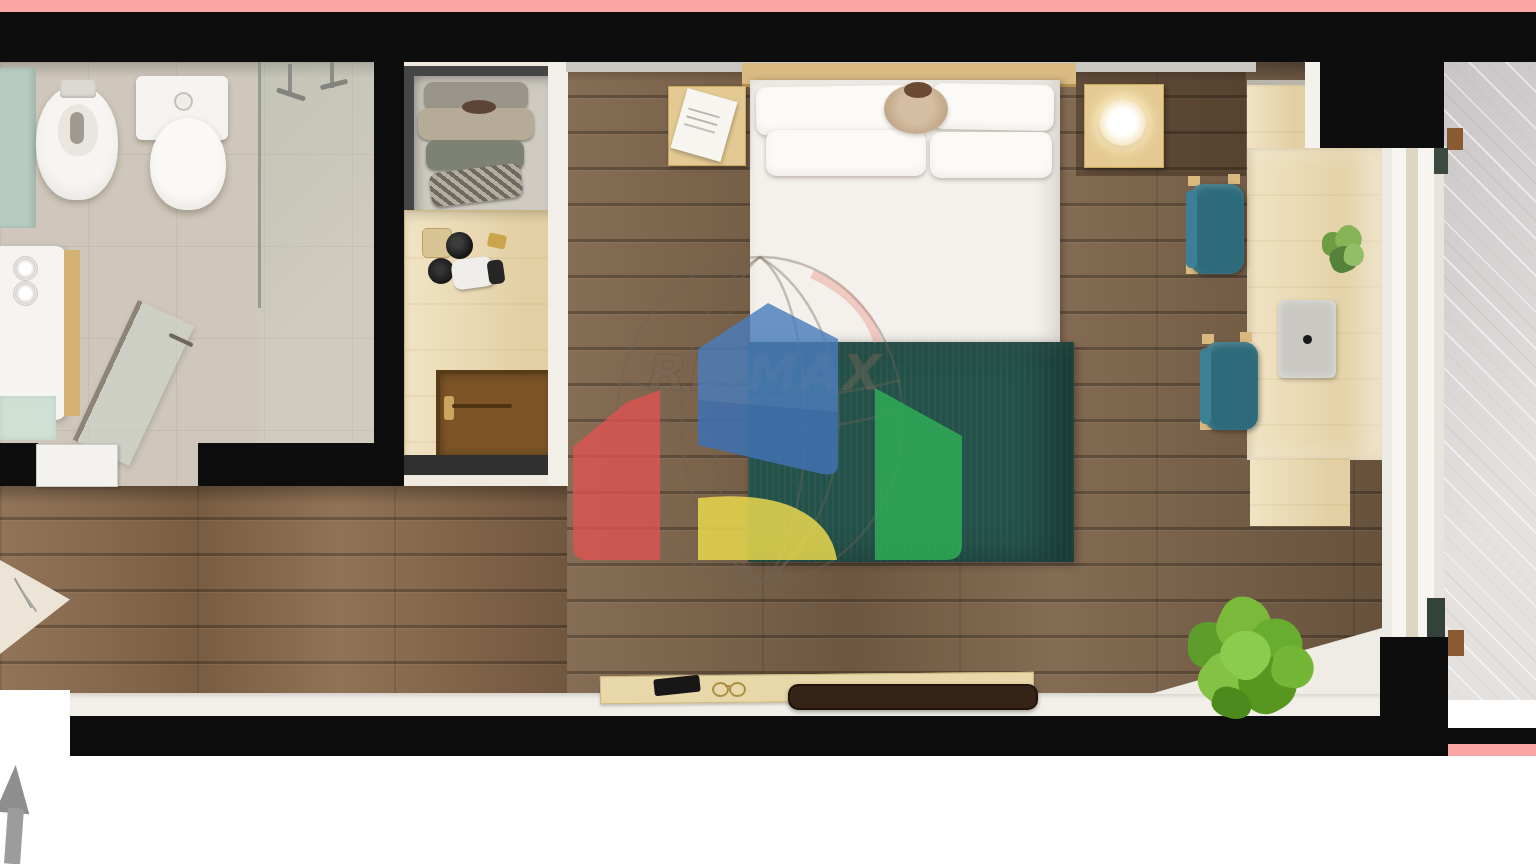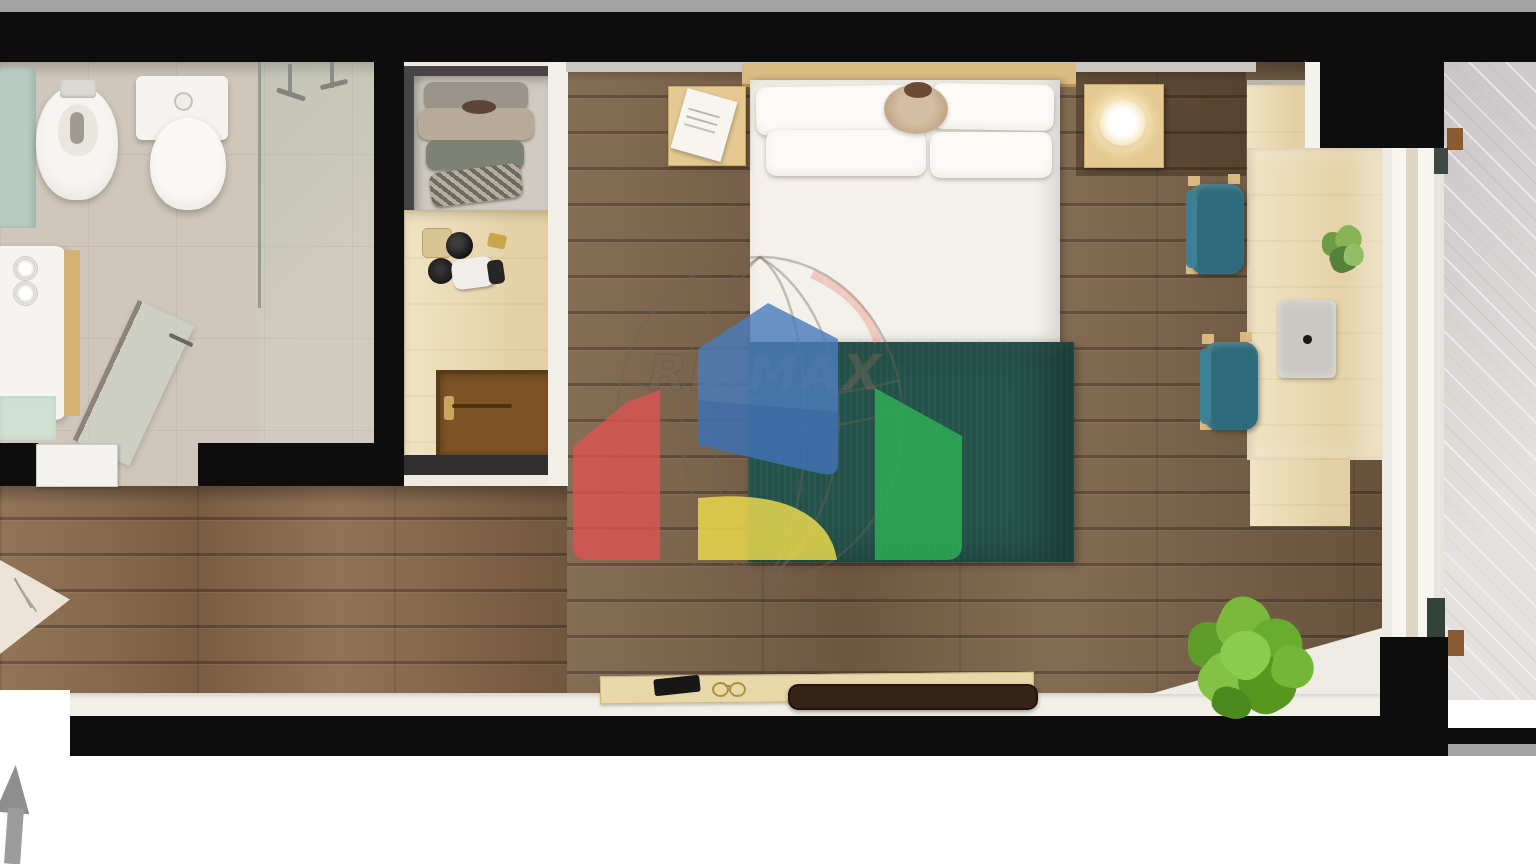--- a/index.html
+++ b/index.html
@@ -1,16 +1,16 @@
 <!DOCTYPE html>
 <html style="--wall_black: #0d0d0d; --floor_wood: #7d6349; --floor_wood_light: #8a6a4c; --bathroom_tile: #cfc7bb; --mint_accent: #b7cdc1; --balcony_tile: #dbd7d4; --light_wood: #ecdbb1; --bench_wood: #e8d7a9; --headboard_wood: #d9ba82; --blanket_teal: #24524a; --chair_teal: #2e6b7a; --plant_green: #6cae35; --mat_brown: #7c5426; --arrow_gray: #8e8e8e; --remax_red: #e25252; --remax_blue: #4a7cbc; --remax_yellow: #e9d74d; --remax_green: #2fae57;"><head>
 <meta charset="utf-8">
 <style>
   html,body{margin:0;padding:0;background:#ffffff;font-family:"Liberation Sans",sans-serif;}
-  #canvas{position:relative;width:1536px;height:864px;background:#a3a3a3;overflow:hidden;}
+  #canvas{position:relative;width:1536px;height:864px;background:#fca5a5;overflow:hidden;}
   .abs{position:absolute;}
   .black{background:var(--wall_black);}
   .wood{
     background-color:var(--floor_wood);
     background-image:
       linear-gradient(180deg, rgba(0,0,0,.30), rgba(0,0,0,0) 20px),
       repeating-linear-gradient(180deg, rgba(255,255,255,.05) 0 1px, rgba(0,0,0,0) 1px 33px, rgba(0,0,0,.25) 33px 36px),
       repeating-linear-gradient(90deg, rgba(0,0,0,.10) 0 2px, rgba(0,0,0,0) 2px 197px),
       linear-gradient(90deg, rgba(255,255,255,.07), rgba(0,0,0,.12) 35%, rgba(255,255,255,.06) 60%, rgba(0,0,0,.18));
   }

